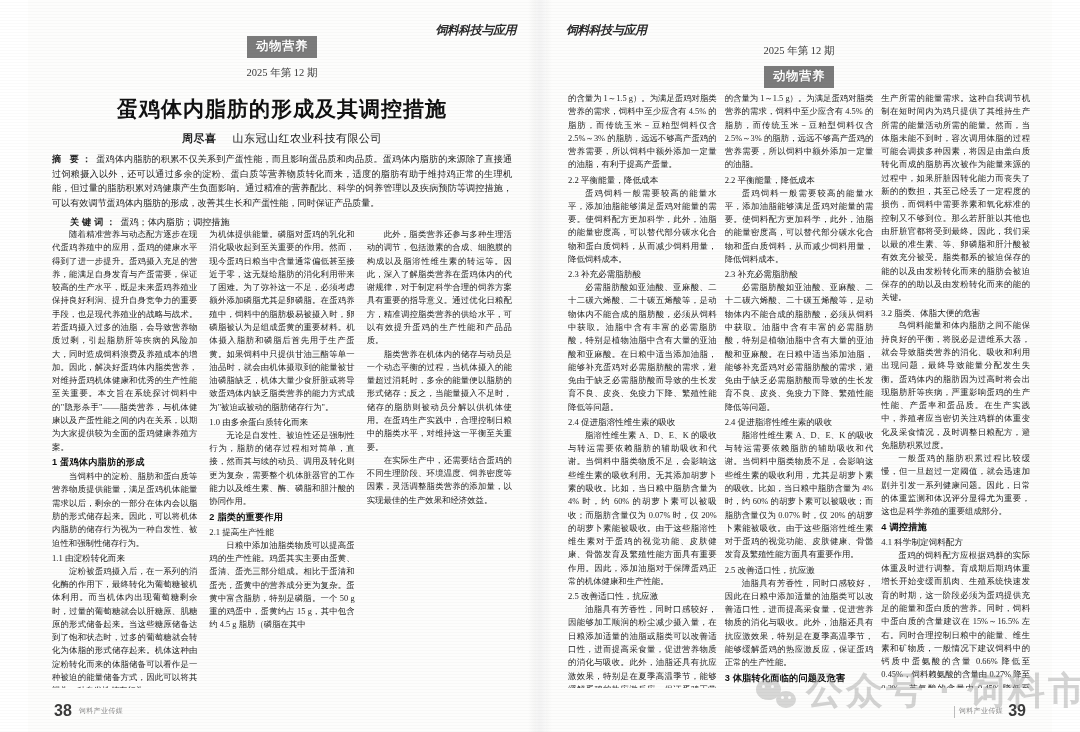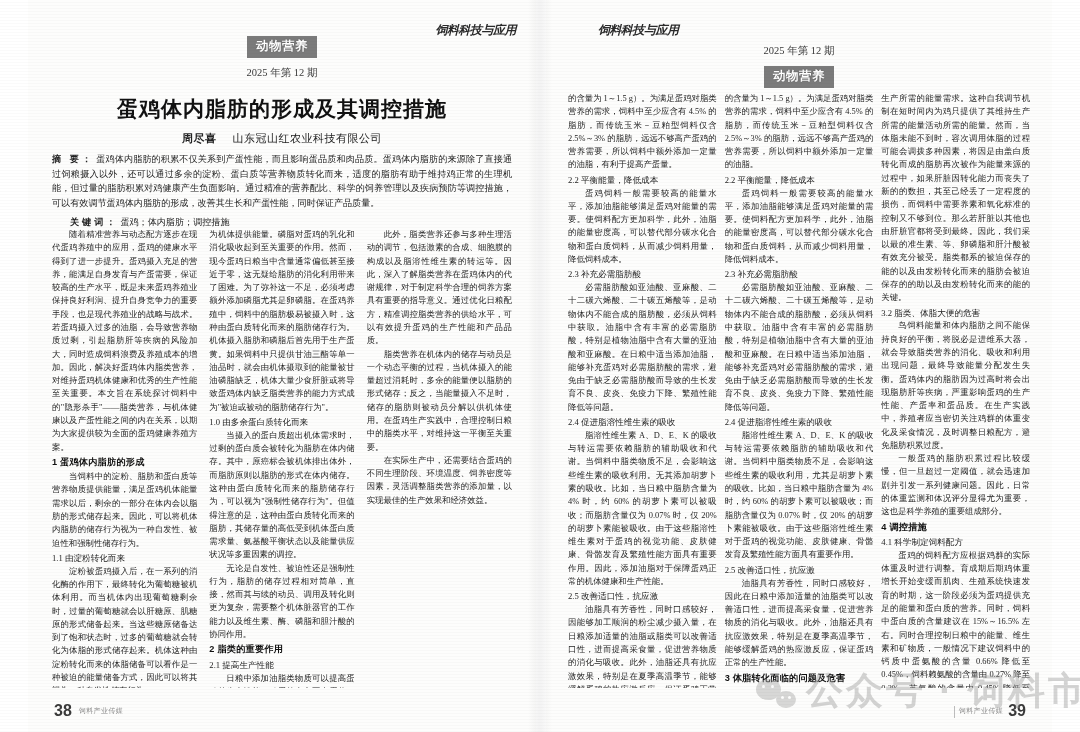--- a/index.html
+++ b/index.html
@@ -67,21 +67,20 @@
   .rh-journal {
     position: absolute;
     font-family: "Liberation Serif", serif;
     font-style: italic;
     font-weight: bold;
     font-size: 12px;
     color: #2a2a2a;
     top: -14px;
     white-space: nowrap;
     letter-spacing: -0.5px;
-    margin-left: 32px;
   }
 
   
   .title-block { position: absolute; top: 96px; left: 22px; right: 22px; text-align: center; }
   .art-title {
     font-family: "Liberation Sans", sans-serif;
     font-weight: bold;
     font-size: 21px;
     letter-spacing: 1px;
     color: #111;
@@ -239,23 +238,22 @@
 
     <div class="cols">
         <div class="col">
           <p>随着精准营养与动态配方逐步在现代蛋鸡养殖中的应用，蛋鸡的健康水平得到了进一步提升。蛋鸡摄入充足的营养，能满足自身发育与产蛋需要，保证较高的生产水平，既是未来蛋鸡养殖业保持良好利润、提升自身竞争力的重要手段，也是现代养殖业的战略与战术。若蛋鸡摄入过多的油脂，会导致营养物质过剩，引起脂肪肝等疾病的风险加大，同时造成饲料浪费及养殖成本的增加。因此，解决好蛋鸡体内脂类营养，对维持蛋鸡机体健康和优秀的生产性能至关重要。本文旨在系统探讨饲料中的"隐形杀手"——脂类营养，与机体健康以及产蛋性能之间的内在关系，以期为大家提供较为全面的蛋鸡健康养殖方案。</p>
           <h3>1 蛋鸡体内脂肪的形成</h3>
           <p>当饲料中的淀粉、脂肪和蛋白质等营养物质提供能量，满足蛋鸡机体能量需求以后，剩余的一部分在体内会以脂肪的形式储存起来。因此，可以将机体内脂肪的储存行为视为一种自发性、被迫性和强制性储存行为。</p>
           <h4>1.1 由淀粉转化而来</h4>
           <p>淀粉被蛋鸡摄入后，在一系列的消化酶的作用下，最终转化为葡萄糖被机体利用。而当机体内出现葡萄糖剩余时，过量的葡萄糖就会以肝糖原、肌糖原的形式储备起来。当这些糖原储备达到了饱和状态时，过多的葡萄糖就会转化为体脂的形式储存起来。机体这种由淀粉转化而来的体脂储备可以看作是一种被迫的能量储备方式，因此可以将其视为一种自发性储存行为。</p>
         </div>
         <div class="col">
-          <p class="noind">为机体提供能量。磷脂对蛋鸡的乳化和消化吸收起到至关重要的作用。然而，现今蛋鸡日粮当中含量通常偏低甚至接近于零，这无疑给脂肪的消化利用带来了困难。为了弥补这一不足，必须考虑额外添加磷脂尤其是卵磷脂。在蛋鸡养殖中，饲料中的脂肪极易被摄入时，这种由蛋白质转化而来的脂肪储存行为。机体摄入脂肪和磷脂后首先用于生产蛋黄。如果饲料中只提供甘油三酯等单一油品时，就会由机体摄取到的能量被甘油磷脂缺乏，机体大量少食肝脏或将导致蛋鸡体内缺乏脂类营养的能力方式成为"被迫或被动的脂肪储存行为"。</p>
+          <p class="noind">为机体提供能量。磷脂对蛋鸡的乳化和消化吸收起到至关重要的作用。然而，现今蛋鸡日粮当中含量通常偏低甚至接近于零，这无疑给脂肪的消化利用带来了困难。为了弥补这一不足，必须考虑额外添加磷脂尤其是卵磷脂。在蛋鸡养殖中，饲料中的脂肪极易被摄入时，卵磷脂被认为是组成蛋黄的重要材料。机体摄入脂肪和磷脂后首先用于生产蛋黄。如果饲料中只提供甘油三酯等单一油品时，就会由机体摄取到的能量被甘油磷脂缺乏，机体大量少食肝脏或将导致蛋鸡体内缺乏脂类营养的能力方式成为"被迫或被动的脂肪储存行为"。</p>
           <h4>1.0 由多余蛋白质转化而来</h4>
-          <p>当摄入的蛋白质超出机体需求时，过剩的蛋白质会被转化为脂肪在体内储存。其中，原癌标会被机体排出体外，而脂肪原则以脂肪的形式在体内储存。这种由蛋白质转化而来的脂肪储存行为，可以视为"强制性储存行为"。但值得注意的是，这种由蛋白质转化而来的脂肪，其储存量的高低受到机体蛋白质需求量、氨基酸平衡状态以及能量供应状况等多重因素的调控。</p>
           <p>无论是自发性、被迫性还是强制性行为，脂肪的储存过程相对简单，直接，然而其与续的动员、调用及转化则更为复杂，需要整个机体脏器官的工作能力以及维生素、酶、磷脂和胆汁酸的协同作用。</p>
           <h3>2 脂类的重要作用</h3>
           <h4>2.1 提高生产性能</h4>
           <p>日粮中添加油脂类物质可以提高蛋鸡的生产性能。鸡蛋其实主要由蛋黄、蛋清、蛋壳三部分组成。相比于蛋清和蛋壳，蛋黄中的营养成分更为复杂。蛋黄中富含脂肪，特别是磷脂。一个 50 g 重的鸡蛋中，蛋黄约占 15 g，其中包含约 4.5 g 脂肪（磷脂在其中</p>
         </div>
         <div class="col">
           <p>此外，脂类营养还参与多种生理活动的调节，包括激素的合成、细胞膜的构成以及脂溶性维生素的转运等。因此，深入了解脂类营养在蛋鸡体内的代谢规律，对于制定科学合理的饲养方案具有重要的指导意义。通过优化日粮配方，精准调控脂类营养的供给水平，可以有效提升蛋鸡的生产性能和产品品质。</p>
           <p>脂类营养在机体内的储存与动员是一个动态平衡的过程，当机体摄入的能量超过消耗时，多余的能量便以脂肪的形式储存；反之，当能量摄入不足时，储存的脂肪则被动员分解以供机体使用。在蛋鸡生产实践中，合理控制日粮中的脂类水平，对维持这一平衡至关重要。</p>
           <p>在实际生产中，还需要结合蛋鸡的不同生理阶段、环境温度、饲养密度等因素，灵活调整脂类营养的添加量，以实现最佳的生产效果和经济效益。</p>
         </div>

